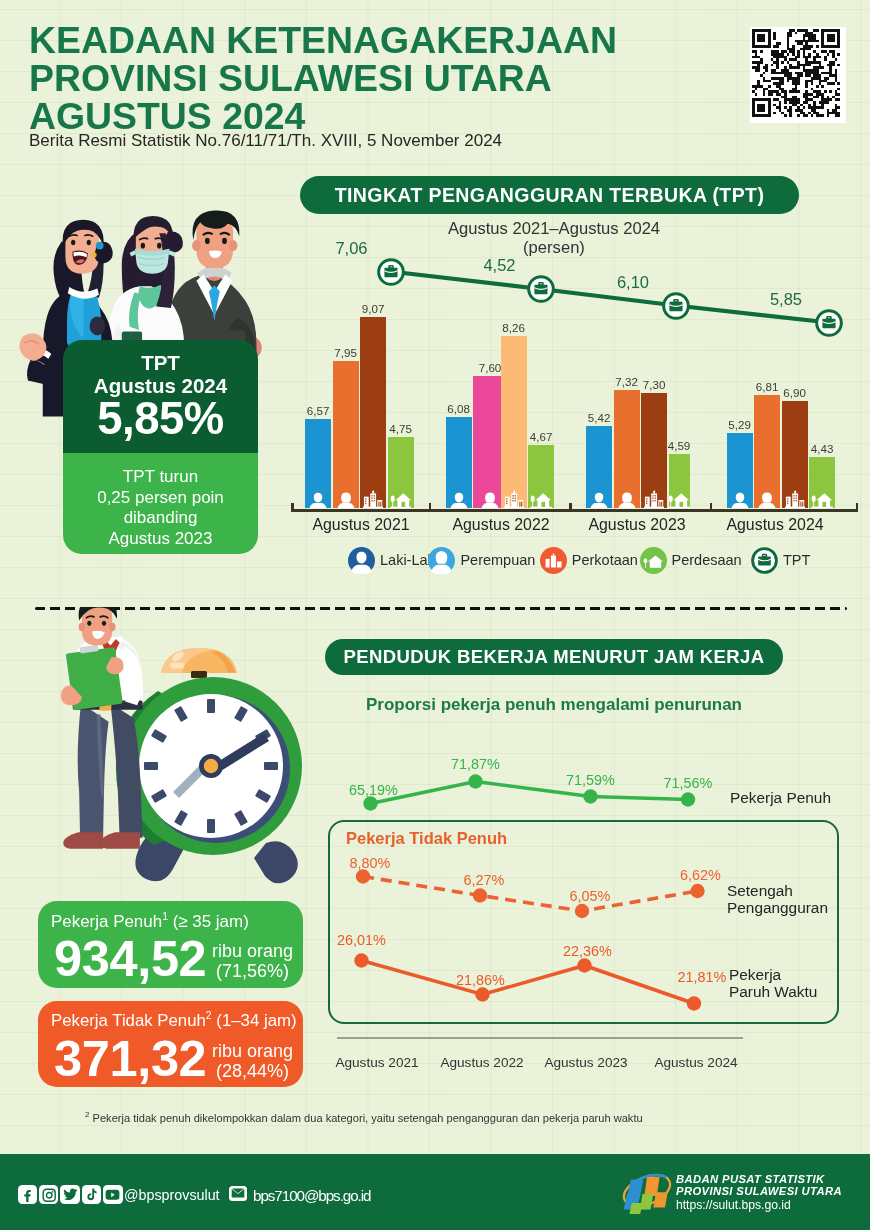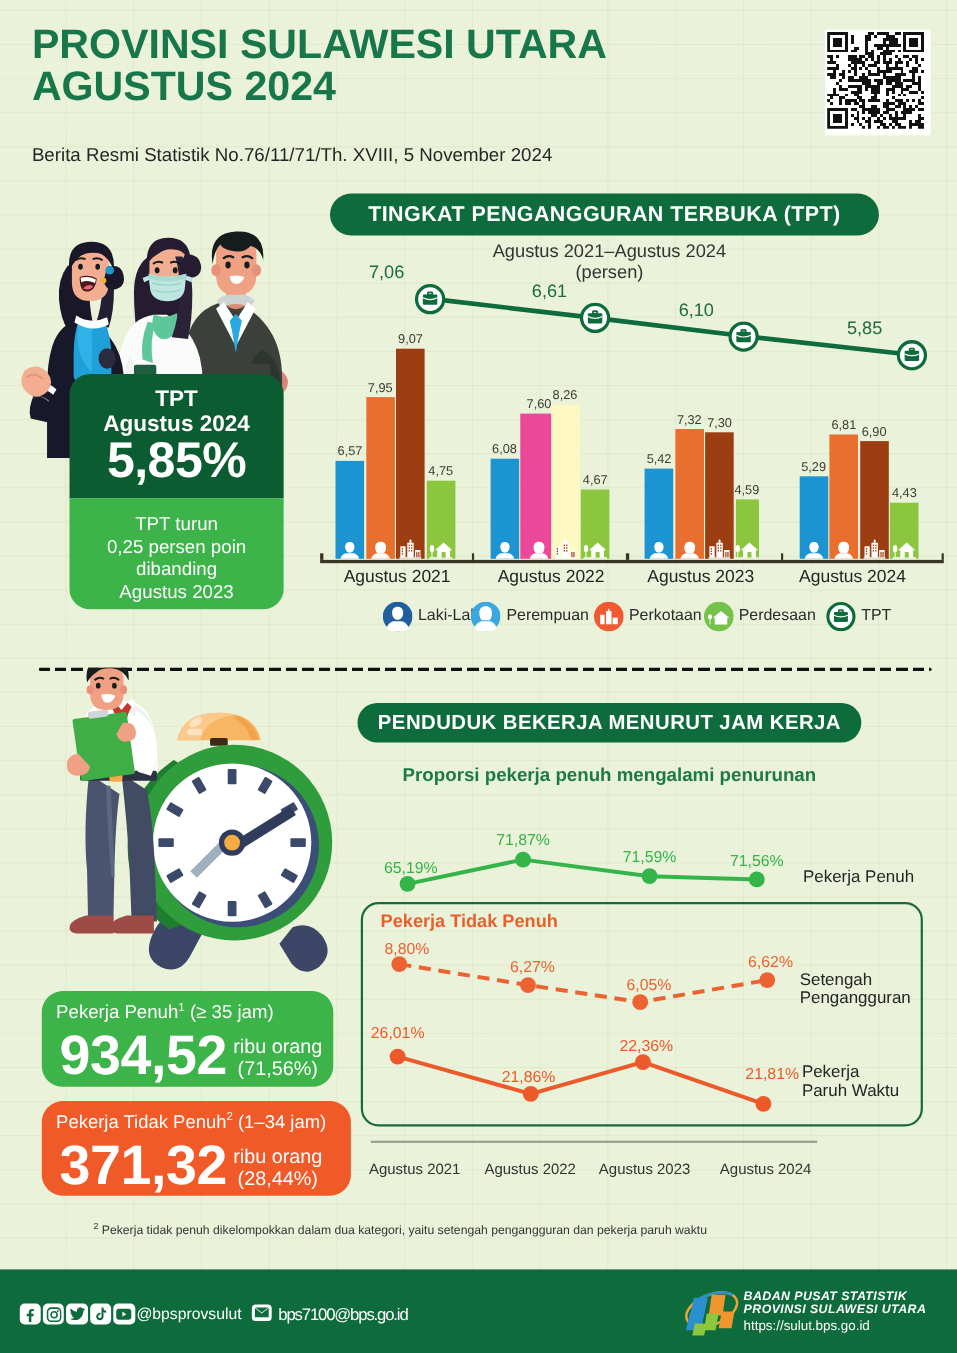--- a/index.html
+++ b/index.html
@@ -65,21 +65,21 @@
   .lcl{position:absolute;font-size:14.4px;white-space:nowrap;}
   .lcend{position:absolute;font-size:15.4px;color:#242424;line-height:16.7px;}
   #xline2{position:absolute;left:336.5px;top:1037px;width:406px;height:2.2px;background:#9aa090;}
   .xlab2{position:absolute;top:1055px;font-size:13.6px;color:#333;width:120px;text-align:center;}
 
   #clock{position:absolute;left:40px;top:607px;width:320px;height:290px;line-height:0;}
 
   
   .statcard{position:absolute;border-radius:19px;color:#fff;}
   #card-penuh{left:38px;top:901px;width:265px;height:87px;background:#3cb44a;}
-  #card-tidak{left:38px;top:1001px;width:265px;height:86px;background:#f05a28;padding-left:16px;}
+  #card-tidak{left:38px;top:1001px;width:265px;height:86px;background:#f05a28;}
   .statcard .cap{position:absolute;left:13px;top:9px;font-size:17.3px;white-space:nowrap;}
   #card-penuh .cap{font-size:16.95px;}
   #card-tidak .cap{font-size:16.8px;}
   .statcard .num{position:absolute;left:16px;top:32px;font-size:50.5px;font-weight:bold;line-height:52px;letter-spacing:-.35px;}
   .statcard .unit{position:absolute;font-size:18px;line-height:19.5px;}
   sup{font-size:.62em;vertical-align:super;}
 
   #notes{position:absolute;left:45px;top:1108px;font-size:11.1px;color:#333;line-height:13.2px;}
   .nrow2{margin-left:40px;}
   #notes sup{font-size:.72em;}
@@ -98,20 +98,21 @@
   #bpstext .l1,#bpstext .l2{font-size:11.25px;font-weight:bold;font-style:italic;line-height:12.3px;display:inline-block;letter-spacing:.38px;}
   #bpstext .l3{font-size:12.2px;line-height:16px;letter-spacing:-.02px;display:inline-block;}
 </style>
 </head>
 <body>
 
 <div id="page">
   <div class="grid"></div>
 
   <div id="title">
+    <div>KEADAAN KETENAGAKERJAAN</div>
     <div>PROVINSI SULAWESI UTARA</div>
     <div>AGUSTUS 2024</div>
   </div>
   <div id="subtitle">Berita Resmi Statistik No.76/11/71/Th. XVIII, 5 November 2024</div>
 
   <div id="qr"><svg width="88" height="88" viewBox="0 0 33 33" shape-rendering="crispEdges">
         <rect x="0" y="0" width="1" height="1" fill="#111"></rect>
         <rect x="1" y="0" width="1" height="1" fill="#111"></rect>
         <rect x="2" y="0" width="1" height="1" fill="#111"></rect>
         <rect x="3" y="0" width="1" height="1" fill="#111"></rect>
@@ -710,21 +711,21 @@
             <path d="M.6 20c.5-3.8 3-6 6-6.7h8.8c3 .7 5.5 2.9 6 6.7z" fill="#fff"></path>
           </svg></span>
       </div>
       <div class="bar" style="left:177.0px;width:34px;height:132px;background:#ec4899;bottom:7px">
         <span class="lbl">7,60</span>
         <span class="ic"><svg viewBox="0 0 22 20" width="18" height="16.4">
             <path d="M11 .6c3.7 0 6 2.4 6 6 0 2.8-.9 5.2-2.4 6.6h-7.2C5.9 11.8 5 9.4 5 6.6 5 3 7.3 .6 11 .6z" fill="#fff"></path>
             <path d="M.6 20c.5-3.8 3-6 6-6.7h8.8c3 .7 5.5 2.9 6 6.7z" fill="#fff"></path>
           </svg></span>
       </div>
-      <div class="bar" style="left:204.5px;width:26.3px;height:140px;background:#fef9c3;bottom:7px">
+      <div class="bar" style="left:204.5px;width:26.3px;height:172px;background:#fdba74;bottom:7px">
         <span class="lbl">8,26</span>
         <span class="ic"><svg viewBox="0 0 26 24" width="20" height="18.5">
             <g fill="#fff">
               <rect x="1.2" y="8.6" width="6.2" height="13.4"></rect>
               <rect x="9.4" y="4.4" width="7.6" height="17.6"></rect>
               <rect x="12" y="1.2" width="2.4" height="3.2"></rect>
               <rect x="12.9" y="0" width=".7" height="1.3"></rect>
               <rect x="18.6" y="13" width="6.4" height="9"></rect>
               <rect x="0" y="21.6" width="26" height="2.1"></rect>
             </g>
@@ -878,21 +879,21 @@
         </svg></span>
       <span class="abs tptlbl" style="left:25.5px;top:-1.5px;width:60px;text-align:center">7,06</span>
       <span class="abs" style="left:230.5px;top:35.0px;line-height:0"><svg viewBox="0 0 30 30" width="28" height="28">
           <circle cx="15" cy="15" r="13.2" fill="#fff" stroke="#0d6b3c" stroke-width="3.2"></circle>
           <g transform="translate(7.3,8.4) scale(.64)">
             <rect x="8.6" y="0" width="6.8" height="3.6" rx="1" fill="none" stroke="#0d6b3c" stroke-width="2.6"></rect>
             <rect x="1" y="3.3" width="22" height="15.6" rx="1.6" fill="#0d6b3c"></rect>
             <path d="M1 8.2 Q12 13.6 23 8.2" fill="none" stroke="#fff" stroke-width="1.8"></path>
           </g>
         </svg></span>
-      <span class="abs tptlbl" style="left:173.5px;top:16.0px;width:60px;text-align:center">6,61</span>
+      <span class="abs tptlbl" style="left:173.5px;top:16.0px;width:60px;text-align:center">4,52</span>
       <span class="abs" style="left:366.0px;top:51.5px;line-height:0"><svg viewBox="0 0 30 30" width="28" height="28">
           <circle cx="15" cy="15" r="13.2" fill="#fff" stroke="#0d6b3c" stroke-width="3.2"></circle>
           <g transform="translate(7.3,8.4) scale(.64)">
             <rect x="8.6" y="0" width="6.8" height="3.6" rx="1" fill="none" stroke="#0d6b3c" stroke-width="2.6"></rect>
             <rect x="1" y="3.3" width="22" height="15.6" rx="1.6" fill="#0d6b3c"></rect>
             <path d="M1 8.2 Q12 13.6 23 8.2" fill="none" stroke="#fff" stroke-width="1.8"></path>
           </g>
         </svg></span>
       <span class="abs tptlbl" style="left:307.0px;top:32.5px;width:60px;text-align:center">6,10</span>
       <span class="abs" style="left:519.0px;top:68.5px;line-height:0"><svg viewBox="0 0 30 30" width="28" height="28">

